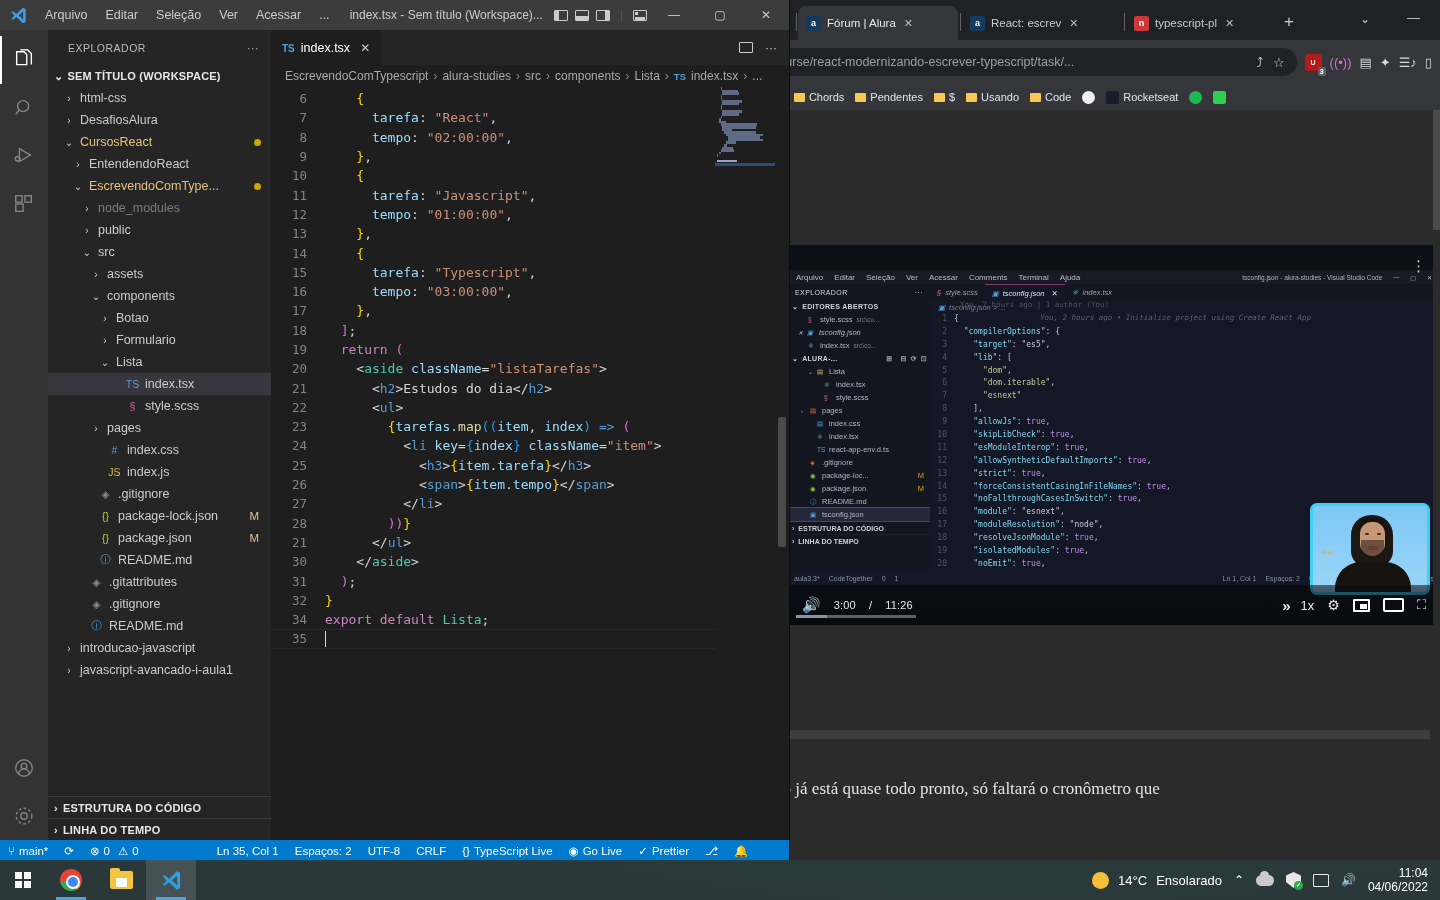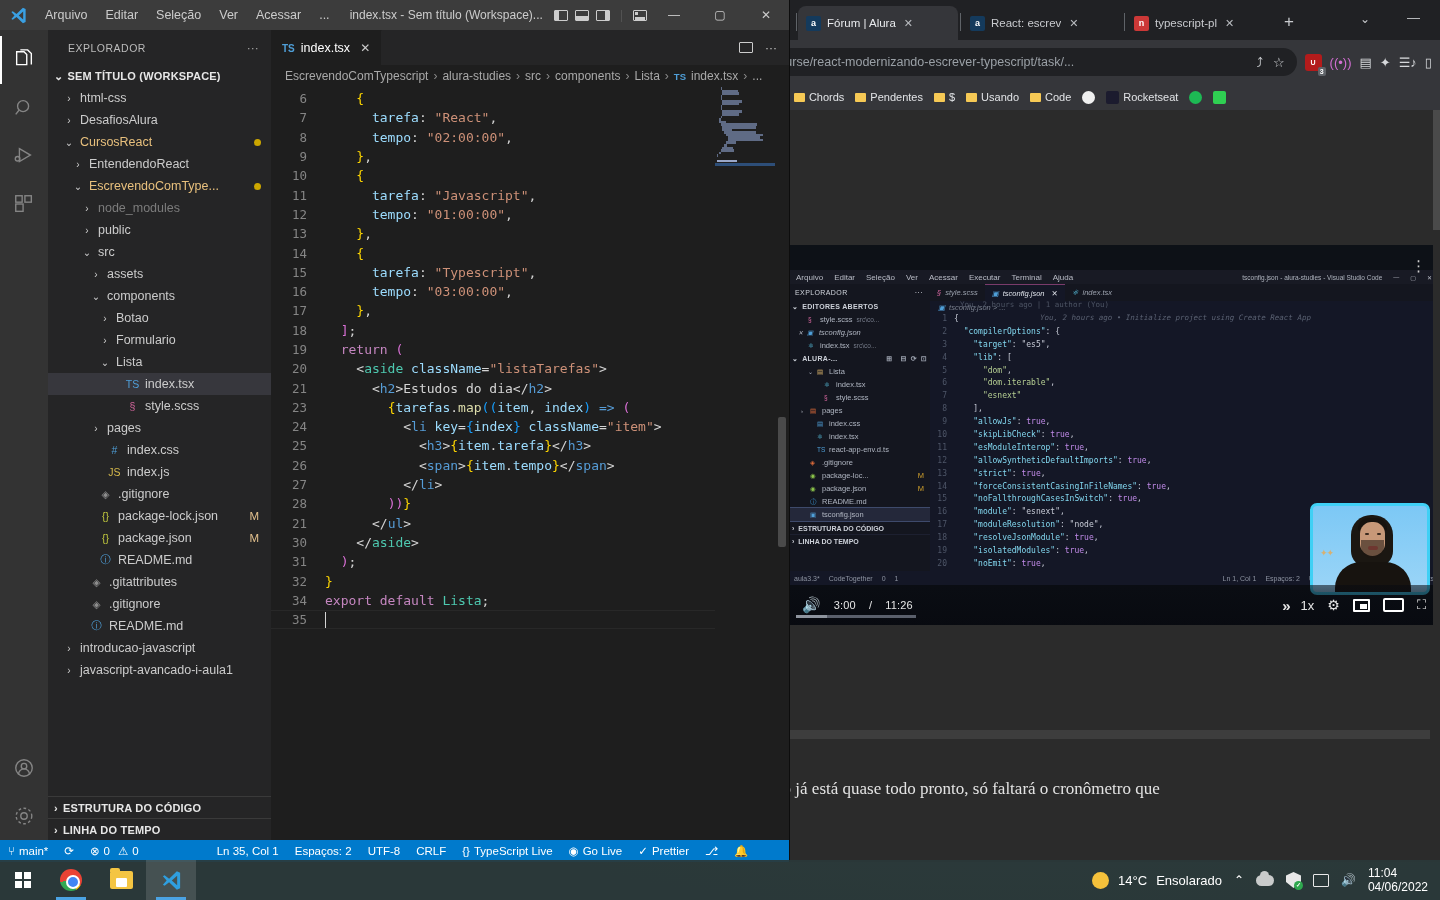--- a/index.html
+++ b/index.html
@@ -413,21 +413,21 @@
     padding-right: 12px; color: #ffffff; font-size: 12px;
   }
   .weather { display: flex; align-items: center; gap: 9px; font-size: 13px; }
   .sun { width: 17px; height: 17px; border-radius: 50%; background: #f5c13b; }
   .cloud-ic { width: 18px; height: 11px; background: #c9cbcb; border-radius: 7px; position: relative; }
   .cloud-ic::before { content:""; position:absolute; left:4px; top:-4px; width:9px; height:9px; border-radius:50%; background:#c9cbcb;}
   .shield { position: relative; width: 15px; height: 16px; }
   .shield i { position:absolute; inset:0; background:#e8e8e8; clip-path: polygon(50% 0,100% 22%,100% 62%,50% 100%,0 62%,0 22%); }
   .shield b { position:absolute; right:-2px; bottom:-2px; width:9px; height:9px; border-radius:50%; background:#2fa84f; color:#fff; font-size:6px; text-align:center; line-height:9px;}
   .mon-ic { width: 16px; height: 13px; border: 1.5px solid #e8e8e8; border-radius: 1px; }
-  .clock { line-height: 14px; font-size: 12px; }
+  .clock { text-align: right; line-height: 14px; font-size: 12px; }
 
   
   .chrome {
     width: 22px; height: 22px; border-radius: 50%;
     background: conic-gradient(#ea4335 0 33%, #fbbc05 33% 42%, #34a853 42% 72%, #ea4335 72% 100%);
     position: relative;
   }
   .chrome::after {
     content:""; position:absolute; left:6px; top:6px; width:10px; height:10px;
     border-radius:50%; background:#4285f4; border:2px solid #fff;
@@ -548,21 +548,21 @@
       <div class="player">
         <div class="player-kebab">⋮</div>
 
         <div class="nv">
           <div class="nv-title" id="nv-menu-host">
               <span>Arquivo</span>
               <span>Editar</span>
               <span>Seleção</span>
               <span>Ver</span>
               <span>Acessar</span>
-              <span>Executar</span>
+              <span>Comments</span>
               <span>Terminal</span>
               <span>Ajuda</span>
               <span class="spacer"></span>
               <span style="font-size: 6.5px; color: rgb(174, 179, 189);">tsconfig.json - alura-studies - Visual Studio Code</span>
               <span style="font-size: 6px;">—</span>
               <span style="font-size: 6px;">▢</span>
               <span style="font-size: 6px;">✕</span>
             </div>
 
           <div class="nv-body">
@@ -1148,20 +1148,24 @@
                 <span class="gutter">19</span>
                 <span class="src">  <span class="t-key">return</span> <span class="t-brk2">(</span></span>
               </div>
               <div class="cline">
                 <span class="gutter">20</span>
                 <span class="src">    <span class="t-pun">&lt;</span><span class="t-tag">aside</span> <span class="t-prop">className</span><span class="t-pun">=</span><span class="t-str">"listaTarefas"</span><span class="t-pun">&gt;</span></span>
               </div>
               <div class="cline">
                 <span class="gutter">21</span>
                 <span class="src">      <span class="t-pun">&lt;</span><span class="t-kw">h2</span><span class="t-pun">&gt;</span>Estudos do dia<span class="t-pun">&lt;/</span><span class="t-kw">h2</span><span class="t-pun">&gt;</span></span>
+              </div>
+              <div class="cline">
+                <span class="gutter">22</span>
+                <span class="src">      <span class="t-pun">&lt;</span><span class="t-kw">ul</span><span class="t-pun">&gt;</span></span>
               </div>
               <div class="cline">
                 <span class="gutter">23</span>
                 <span class="src">        <span class="t-brk1">{</span><span class="t-prop">tarefas</span><span class="t-pun">.</span><span class="t-fn">map</span><span class="t-brk3">((</span><span class="t-prop">item</span><span class="t-pun">,</span> <span class="t-prop">index</span><span class="t-brk3">)</span> <span class="t-kw">=&gt;</span> <span class="t-brk2">(</span></span>
               </div>
               <div class="cline">
                 <span class="gutter">24</span>
                 <span class="src">          <span class="t-pun">&lt;</span><span class="t-kw">li</span> <span class="t-prop">key</span><span class="t-pun">=</span><span class="t-brk3">{</span><span class="t-prop">index</span><span class="t-brk3">}</span> <span class="t-prop">className</span><span class="t-pun">=</span><span class="t-str">"item"</span><span class="t-pun">&gt;</span></span>
               </div>
               <div class="cline">

